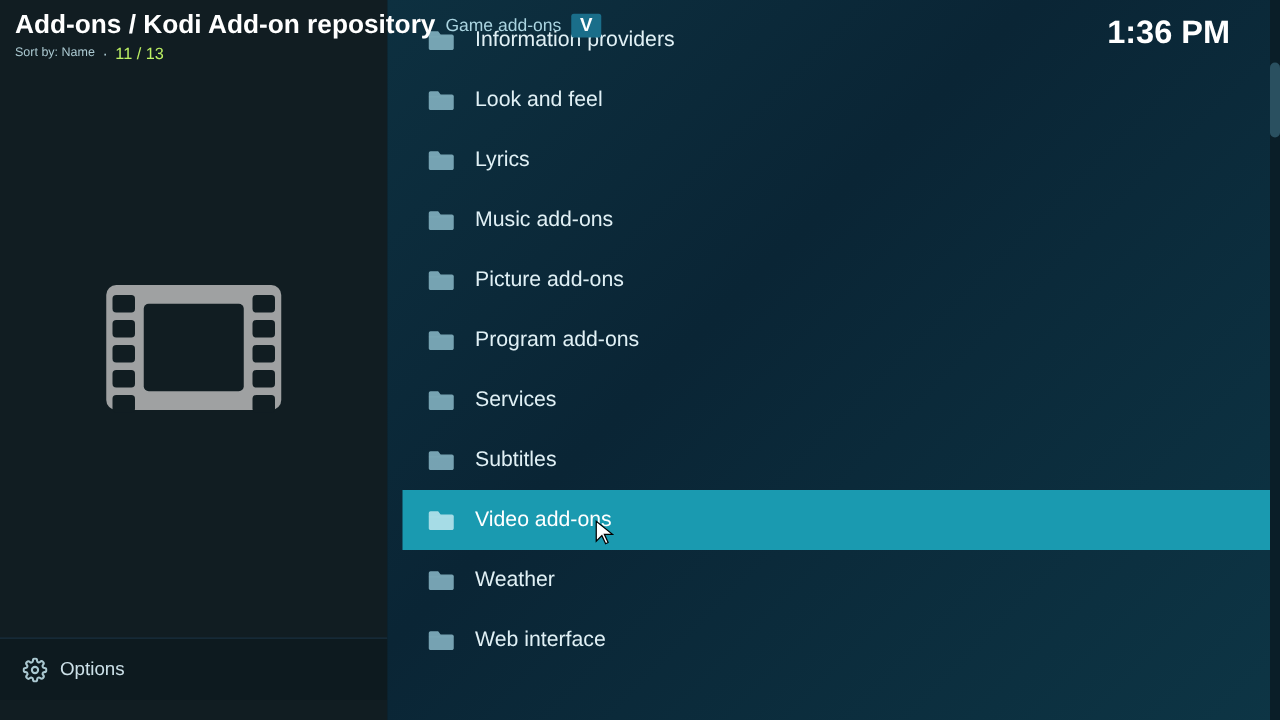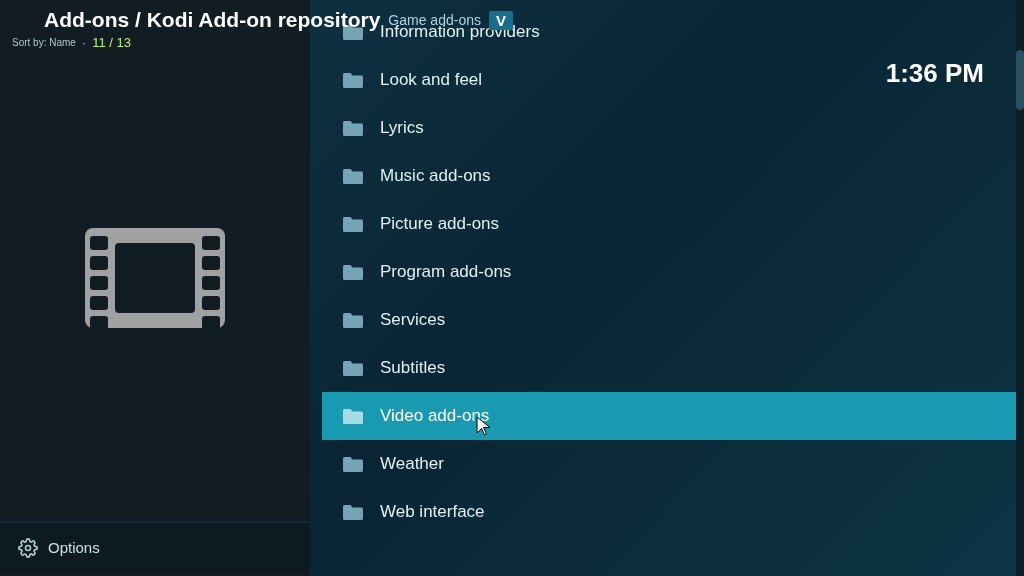--- a/index.html
+++ b/index.html
@@ -57,21 +57,21 @@
     .film-icon svg {
       width: 160px;
       height: 140px;
       fill: #ffffff;
       opacity: 0.9;
     }
 
     
     .options-bar {
       position: absolute;
-      bottom: 4px;
+      bottom: 16px;
       left: 0;
       width: 310px;
       height: 50px;
       background-color: #0d1a1f;
       display: flex;
       align-items: center;
       padding: 0 18px;
       gap: 10px;
       border-top: 1px solid #1a3040;
     }
@@ -200,21 +200,21 @@
     <circle cx="12" cy="12" r="3"></circle>
     <path d="M19.4 15a1.65 1.65 0 0 0 .33 1.82l.06.06a2 2 0 0 1-2.83 2.83l-.06-.06a1.65 1.65 0 0 0-1.82-.33 1.65 1.65 0 0 0-1 1.51V21a2 2 0 0 1-4 0v-.09A1.65 1.65 0 0 0 9 19.4a1.65 1.65 0 0 0-1.82.33l-.06.06a2 2 0 0 1-2.83-2.83l.06-.06A1.65 1.65 0 0 0 4.68 15a1.65 1.65 0 0 0-1.51-1H3a2 2 0 0 1 0-4h.09A1.65 1.65 0 0 0 4.6 9a1.65 1.65 0 0 0-.33-1.82l-.06-.06a2 2 0 0 1 2.83-2.83l.06.06A1.65 1.65 0 0 0 9 4.68a1.65 1.65 0 0 0 1-1.51V3a2 2 0 0 1 4 0v.09a1.65 1.65 0 0 0 1 1.51 1.65 1.65 0 0 0 1.82-.33l.06-.06a2 2 0 0 1 2.83 2.83l-.06.06A1.65 1.65 0 0 0 19.4 9a1.65 1.65 0 0 0 1.51 1H21a2 2 0 0 1 0 4h-.09a1.65 1.65 0 0 0-1.51 1z"></path>
   </svg>
   <span class="options-label">Options</span>
 </div>
 
 <div class="panel-divider"></div>
 
 <div class="list-panel">
 
-  <div class="header" style="position:absolute;top:0;left:0;right:0;height:70px;padding:10px 20px 0 0;display:flex;justify-content:space-between;align-items:flex-start;margin-top:48px;">
+  <div class="header" style="position:absolute;top:0;left:0;right:0;height:70px;padding:10px 20px 0 0;display:flex;justify-content:space-between;align-items:flex-start;">
     <div class="header-left" style="padding-left:0;">
       
     </div>
     <div style="font-size:26px;font-weight:bold;color:#ffffff;padding-right:20px;">1:36 PM</div>
   </div>
 
   <div class="list-container" id="list-container">
   <div class="list-item">
         <div class="folder-icon"><svg viewBox="0 0 22 18" fill="none" xmlns="http://www.w3.org/2000/svg">
       <path d="M1 3.5C1 2.67 1.67 2 2.5 2H8.5L10.5 4.5H19.5C20.33 4.5 21 5.17 21 6V15.5C21 16.33 20.33 17 19.5 17H2.5C1.67 17 1 16.33 1 15.5V3.5Z" fill="#8ab8c8" opacity="0.85"></path>
@@ -294,21 +294,21 @@
       </div>
     </div>
 
   <div class="scrollbar">
     <div class="scrollbar-thumb"></div>
   </div>
 </div>
 
 <div style="position:absolute;top:8px;left:12px;z-index:50;">
   <div style="display:flex;align-items:center;gap:8px;">
-    <span style="font-size:21px;font-weight:bold;color:#ffffff;margin-left:32px;">Add-ons / Kodi Add-on repository</span>
+    <span style="font-size:21px;font-weight:bold;color:#ffffff;">Add-ons / Kodi Add-on repository</span>
     <span style="font-size:14px;color:#aad4e0;">Game add-ons</span>
     <span style="background:#1a6e8a;color:#fff;font-size:15px;font-weight:bold;padding:1px 7px;border-radius:2px;">V</span>
   </div>
   <div style="display:flex;align-items:center;gap:6px;margin-top:3px;">
     <span style="font-size:10px;color:#aac8d0;">Sort by: Name</span>
     <span style="font-size:13px;color:#aac8d0;">·</span>
     <span style="font-size:13px;color:#bef264;">11 / 13</span>
   </div>
 </div>
 

